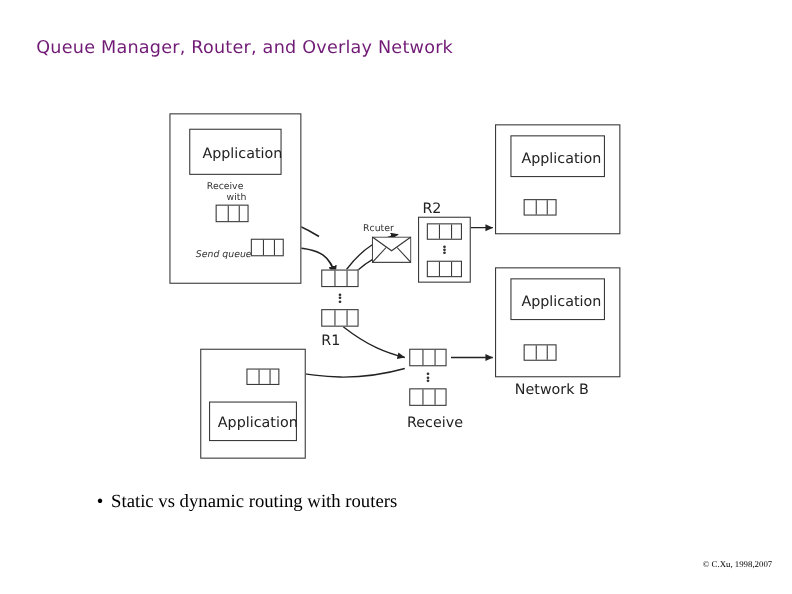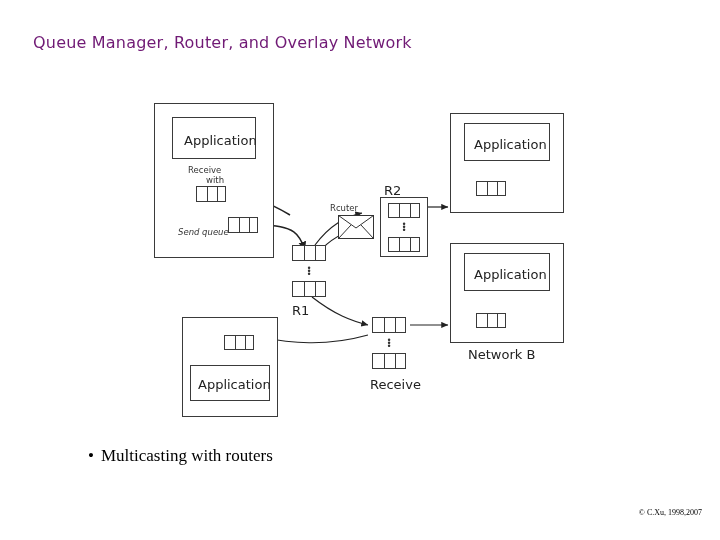--- a/index.html
+++ b/index.html
@@ -169,19 +169,19 @@
       <i style="left:10px;"></i>
         <i style="left:20px;"></i>
     </div>
     <div class="box" style="left:50px;top:280px;width:80px;height:36px;"></div>
     <div class="lbl lbl-b" style="left:58px;top:292px;">Application</div>
 
   </div>
 
   <div class="bullets">
     <div>
-      <span class="bul">•</span><span>Multicasting with routers</span>
+      <span class="bul">•</span><span>Static vs dynamic routing with routers</span>
     </div>
   </div>
 
   <div class="copyright">© C.Xu, 1998,2007</div>
 
 </div>
 
 </body></html>

